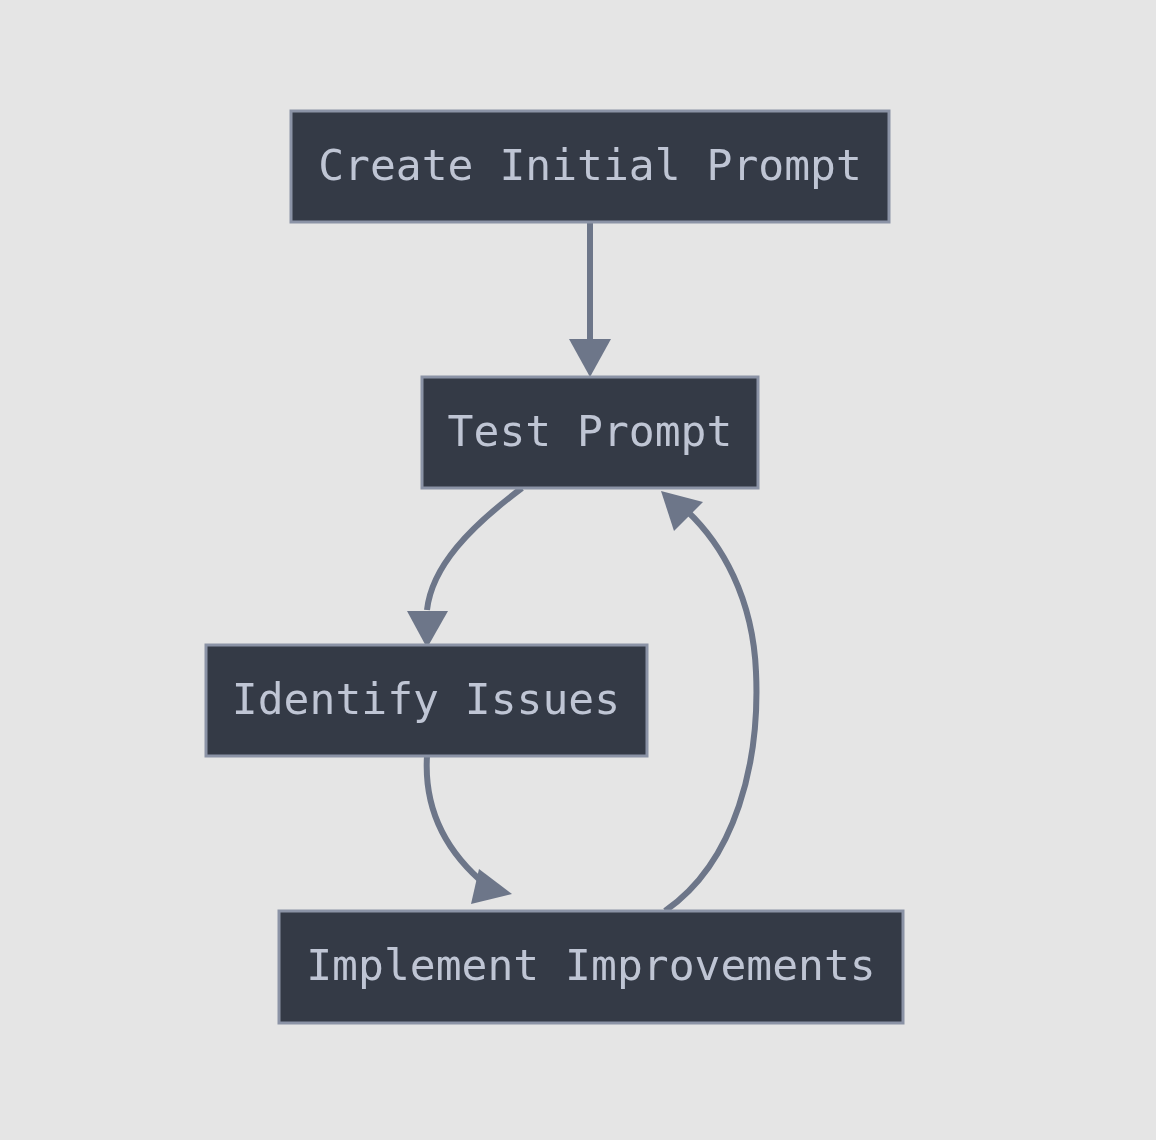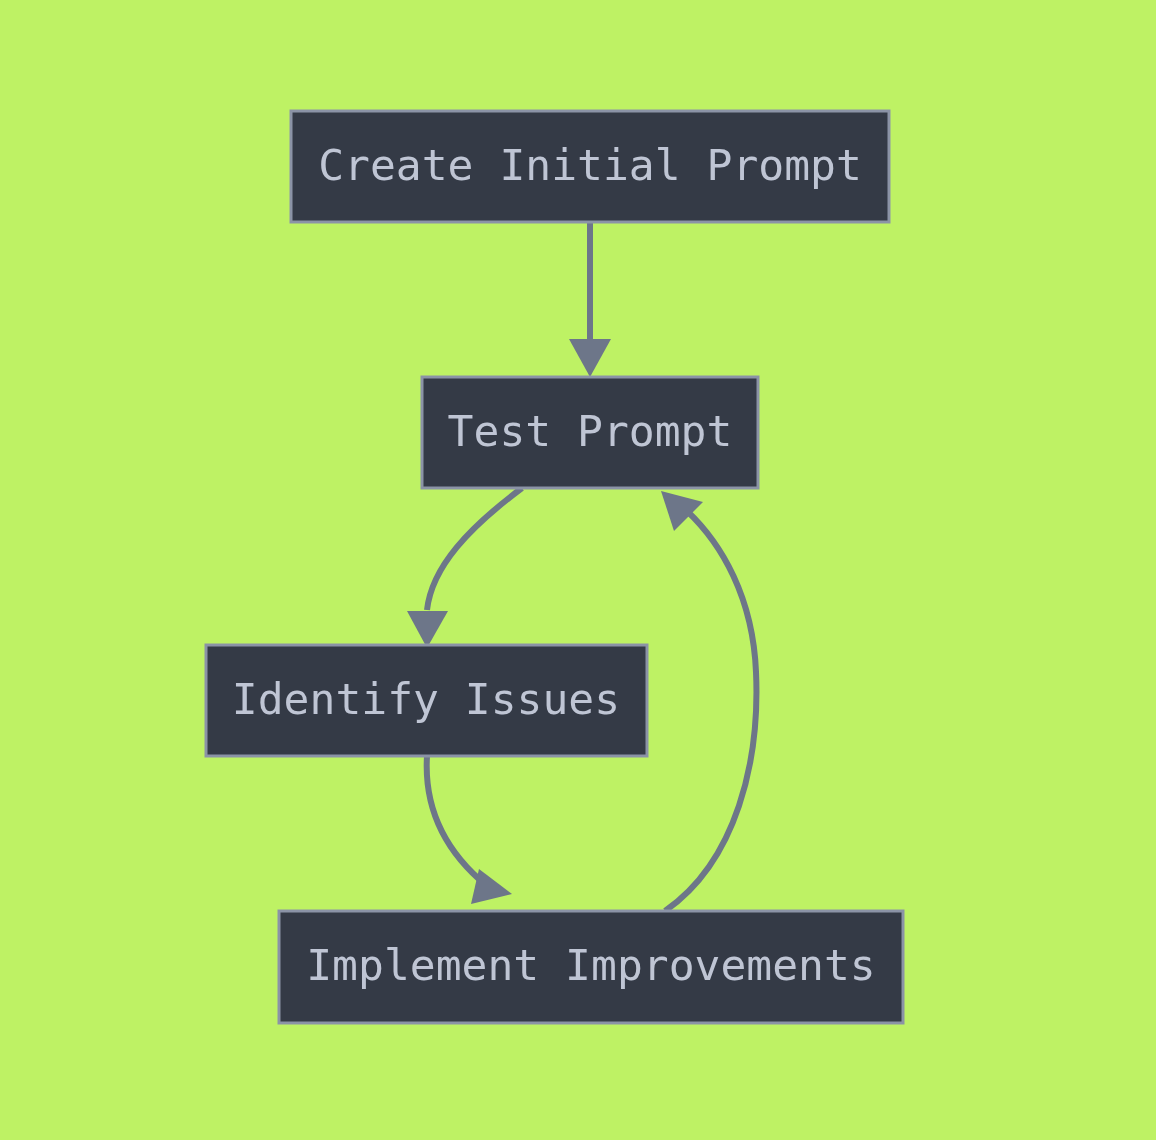--- a/index.html
+++ b/index.html
@@ -11,21 +11,21 @@
   body {
     width: 1156px;
     height: 1140px;
     overflow: hidden;
     font-family: "DejaVu Sans Mono", "Liberation Mono", monospace;
   }
   #flow-root {
     position: relative;
     width: 1156px;
     height: 1140px;
-    background: #bef264;
+    background: #e5e5e5;
   }
   #flow-svg {
     position: absolute;
     left: 0;
     top: 0;
     width: 1156px;
     height: 1140px;
     display: block;
   }
   .node-rect {

